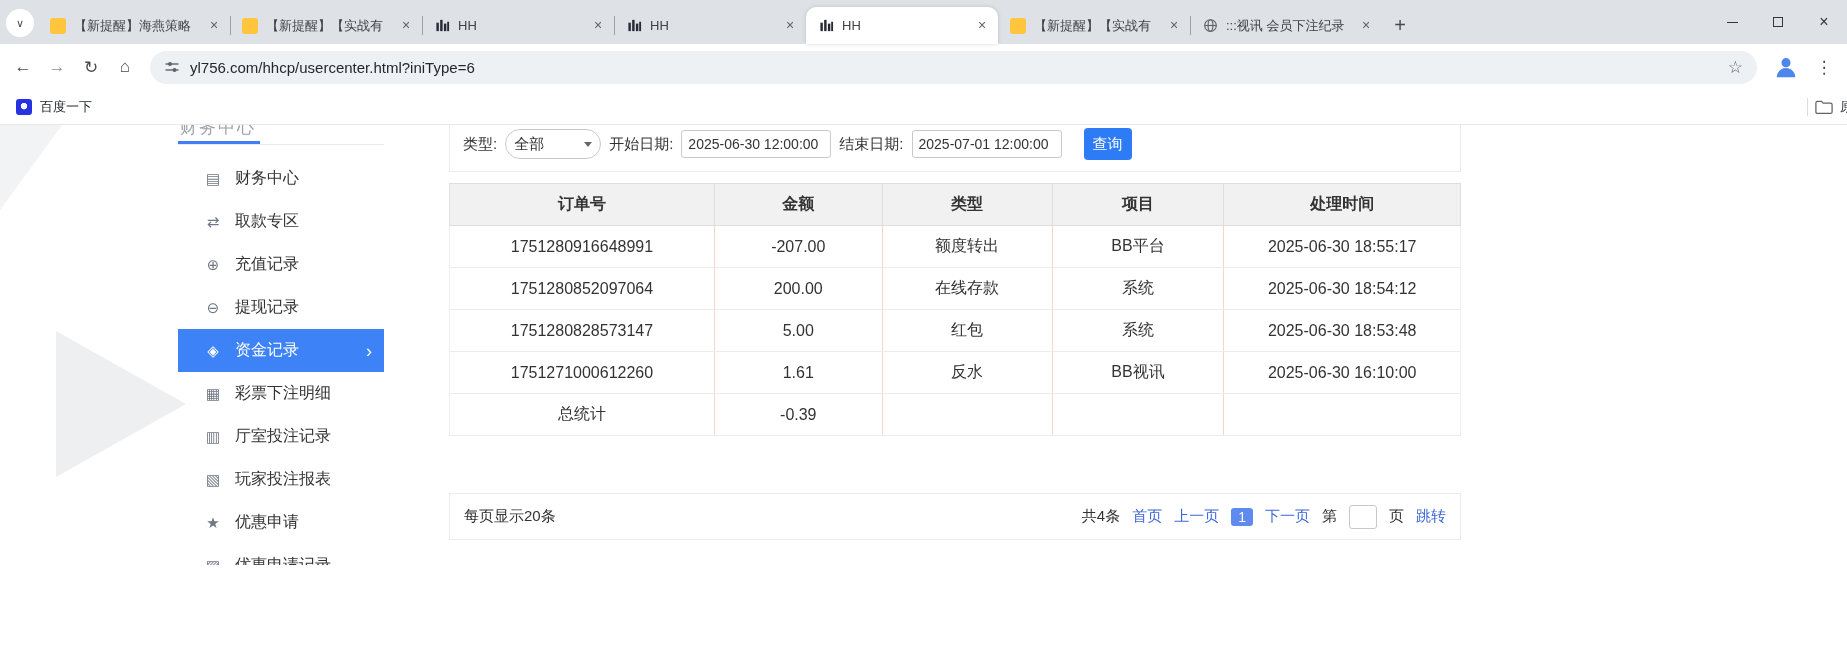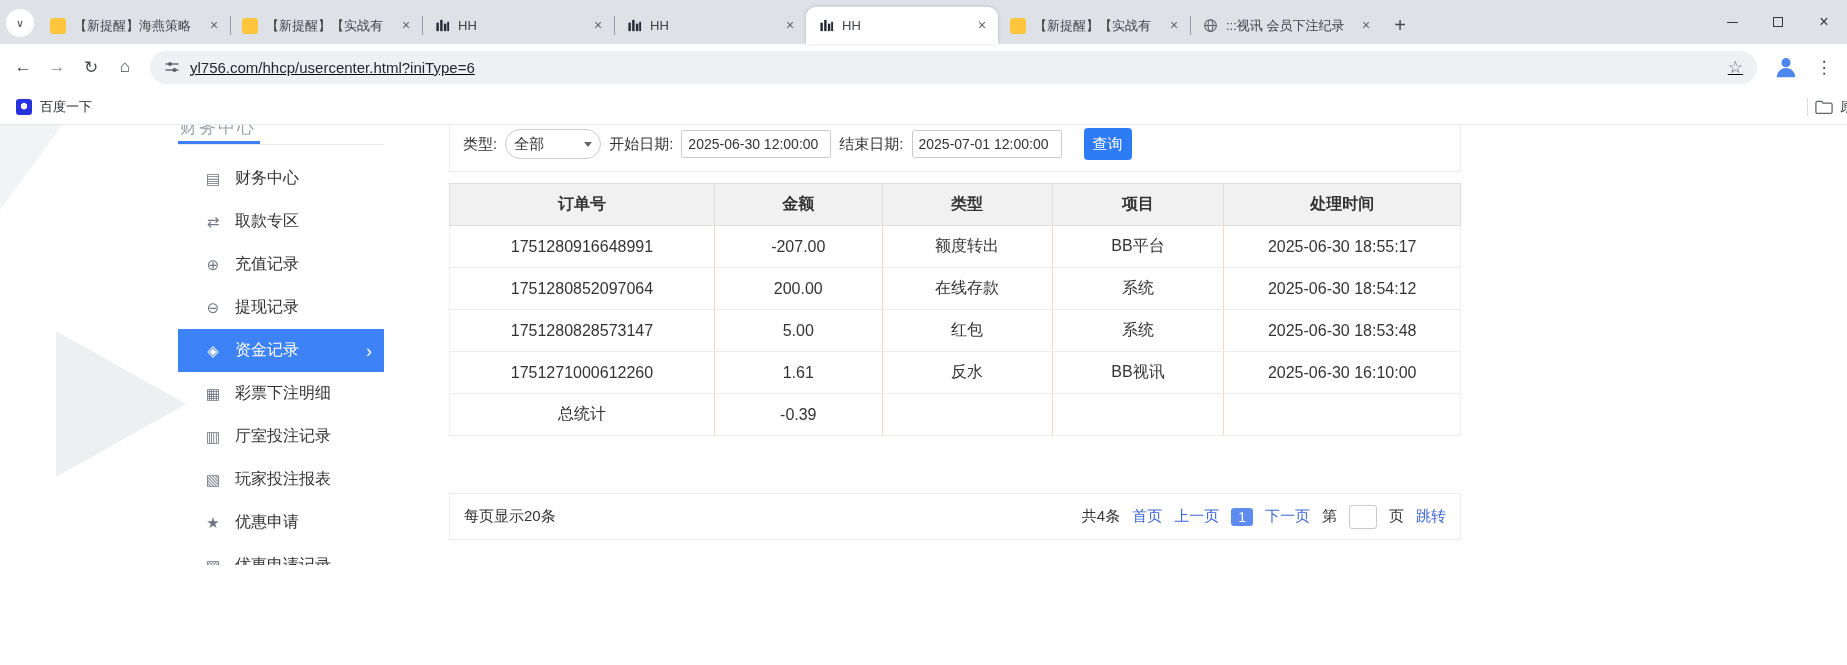--- a/index.html
+++ b/index.html
@@ -28,21 +28,21 @@
   .min-glyph{width:11px;height:1px;background:#33363a;display:block;}
   .max-glyph{width:10px;height:10px;border:1px solid #33363a;display:block;}
   .close-glyph{font-size:16px;}
 
   
   .navbar{height:46px;background:#fff;display:flex;align-items:center;padding:0 6px;}
   .nav-icon{width:34px;height:34px;border-radius:50%;display:flex;align-items:center;justify-content:center;
     font-size:17px;color:#474b50;flex:0 0 34px;cursor:pointer;}
   .nav-icon.fwd{color:#8b9095;}
   .omnibox{flex:1;height:33px;background:#eef1f4;border-radius:17px;display:flex;align-items:center;
-    gap:10px;padding:0 14px;margin:0 8px;min-width:0;cursor:text;text-decoration:underline;}
+    gap:10px;padding:0 14px;margin:0 8px;min-width:0;cursor:text;}
   .url{flex:1;font-size:15px;color:#24282c;white-space:nowrap;overflow:hidden;}
   .star{font-size:17px;color:#5f6368;cursor:pointer;}
   .avatar{width:30px;height:30px;display:flex;align-items:center;justify-content:center;margin:0 6px;cursor:pointer;}
 
   
   .bookmarks{height:35px;background:#fff;display:flex;align-items:center;padding:0 10px;
     border-bottom:1px solid #e6e8ea;font-size:13px;color:#24282c;}
   .bm{display:flex;align-items:center;gap:8px;padding:2px 6px;border-radius:8px;cursor:pointer;}
   .bm-fav{width:16px;height:16px;border-radius:3px;
     background:radial-gradient(circle at 50% 45%, #fff 0 3px, #2932e1 3.5px);}

